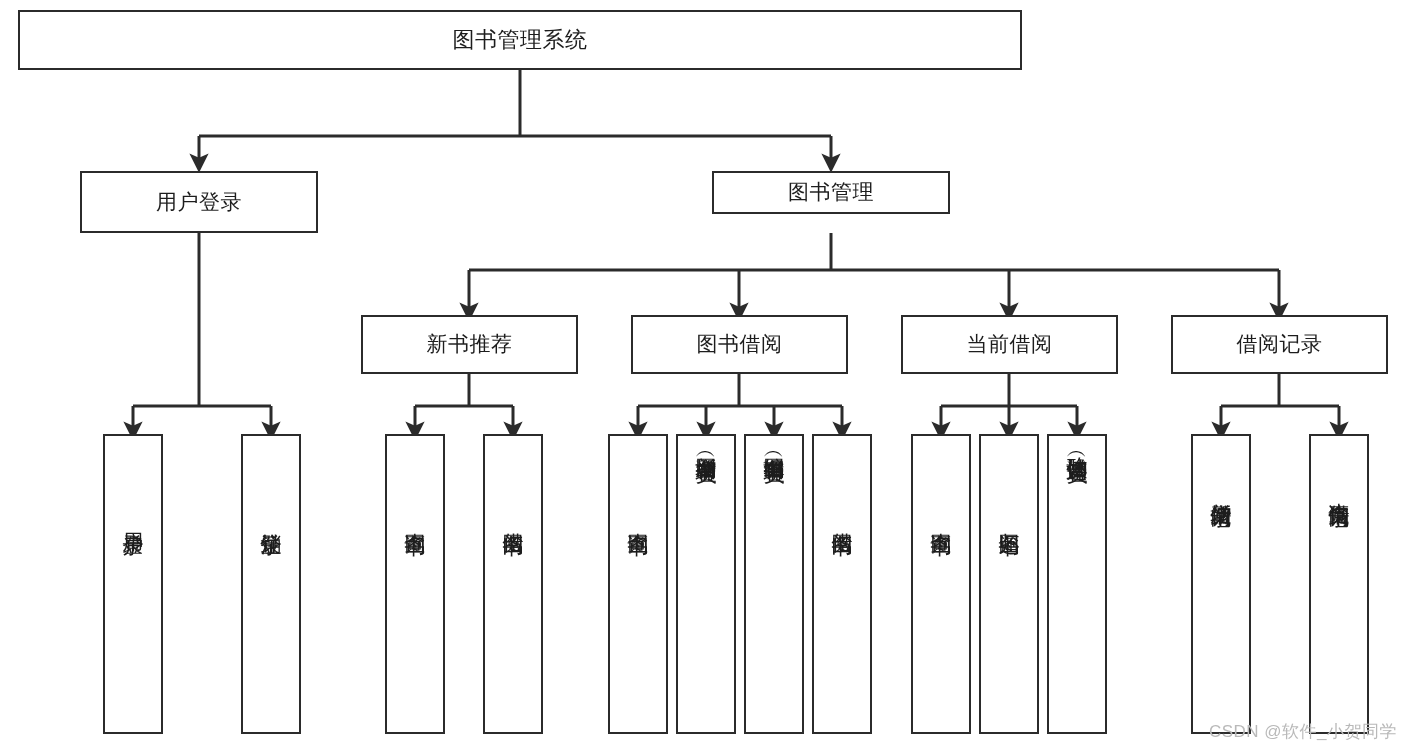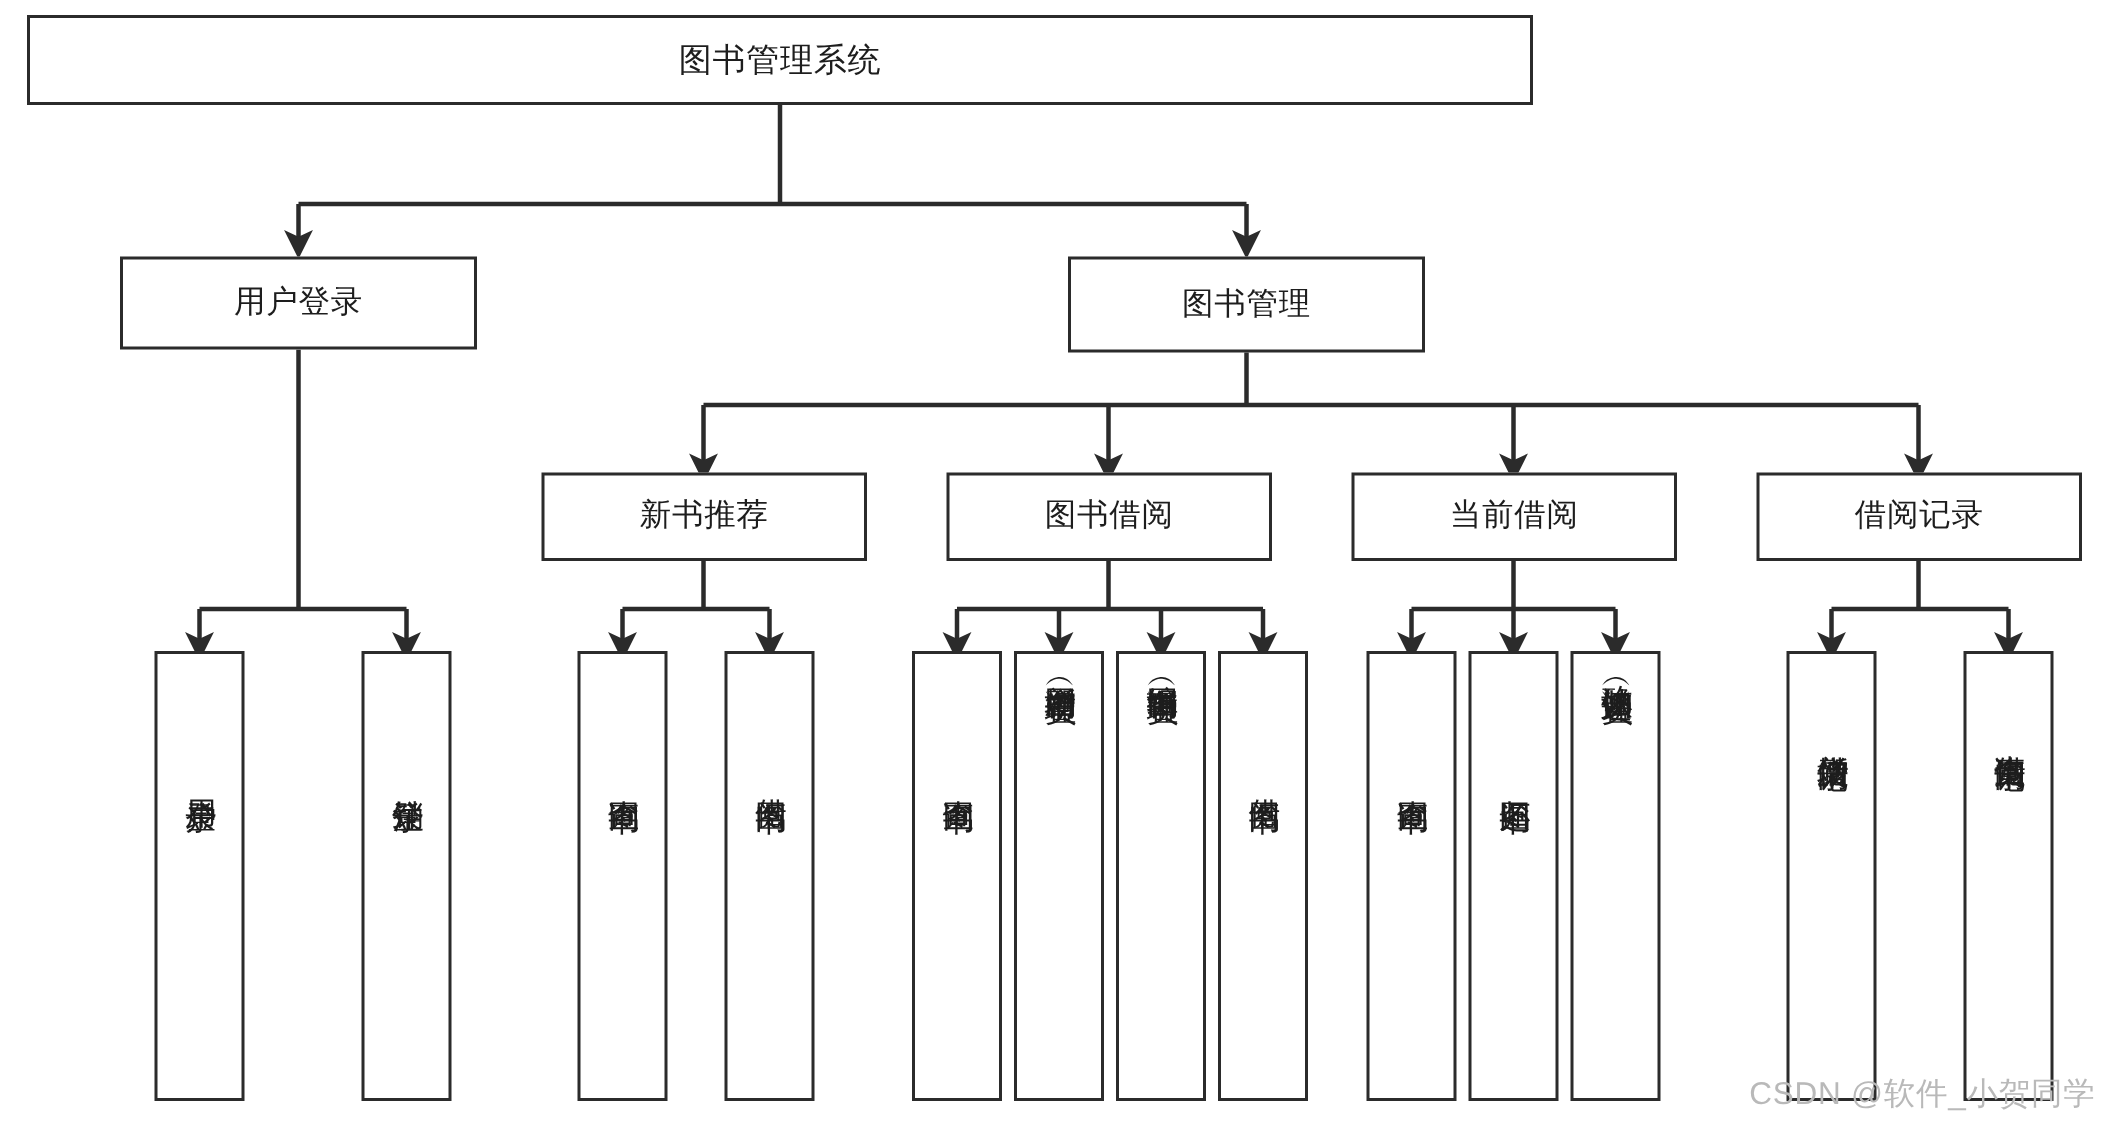--- a/index.html
+++ b/index.html
@@ -71,21 +71,21 @@
   .node.vert.mid .label {
     margin-top: 76px;
   }
   .node.vert.midlow .label {
     margin-top: 46px;
   }
   .watermark {
     position: absolute;
     right: 8px;
     bottom: 4px;
-    font-size: 21px;
+    font-size: 17px;
     color: #b9b9b9;
     letter-spacing: 0.5px;
     z-index: 5;
     white-space: nowrap;
   }
 </style>
 </head>
 <body>
 
 <div id="diagram">
@@ -142,21 +142,21 @@
     </g>
   </svg>
 
   <div class="node horiz root" style="left:18px; top:10px; width:1004px; height:60px;">
     <span class="label">图书管理系统</span>
   </div>
 
   <div class="node horiz" style="left:80px; top:171px; width:238px; height:62px;">
     <span class="label">用户登录</span>
   </div>
-  <div class="node horiz" style="left:712px; top:171px; width:238px; height:64px;">
+  <div class="node horiz" style="left:712px; top:171px; width:238px; height:43px;">
     <span class="label">图书管理</span>
   </div>
 
   <div class="node horiz" style="left:631px; top:315px; width:217px; height:59px;">
     <span class="label">图书借阅</span>
   </div>
   <div class="node horiz" style="left:361px; top:315px; width:217px; height:59px;">
     <span class="label">新书推荐</span>
   </div>
   <div class="node horiz" style="left:1171px; top:315px; width:217px; height:59px;">

